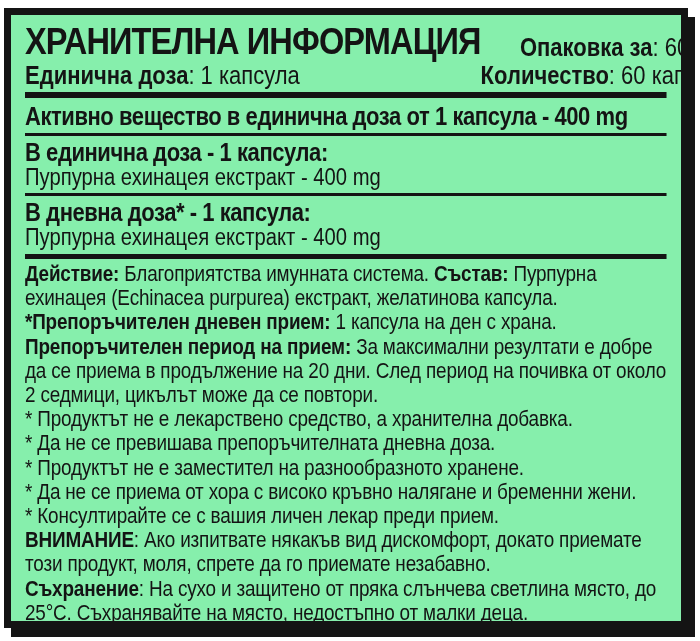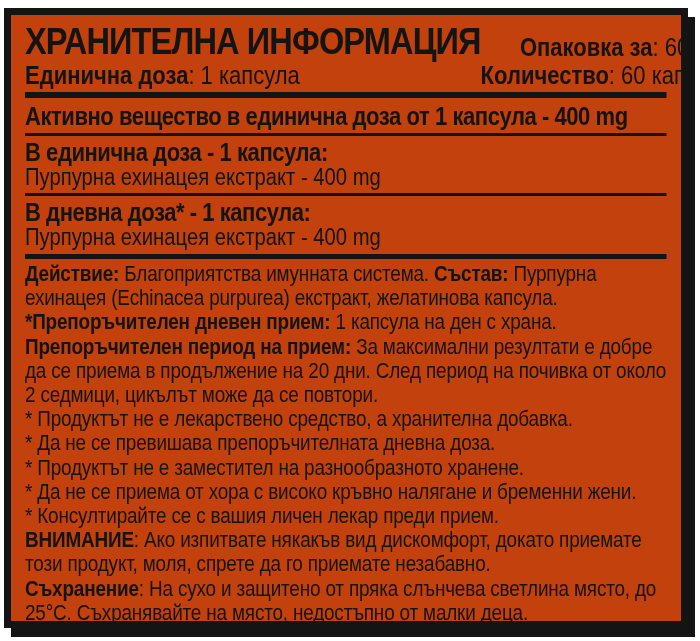--- a/index.html
+++ b/index.html
@@ -9,21 +9,21 @@
     font-family: "Liberation Sans", sans-serif;
     color: #141414;
     overflow: hidden;
   }
   .frame {
     position: absolute;
     left: 4px; top: 8px;
     width: 684px; height: 620px;
     box-sizing: border-box;
     border: 7px solid #141414;
-    background: #c2410c;
+    background: #86efac;
     box-shadow: 7px 9px 0 #141414;
     padding: 8px 14px 6px 14px;
     overflow: hidden;
   }
   
   .squeeze {
     transform: scaleX(0.88);
     transform-origin: 0 0;
     width: 113.6%;
   }

